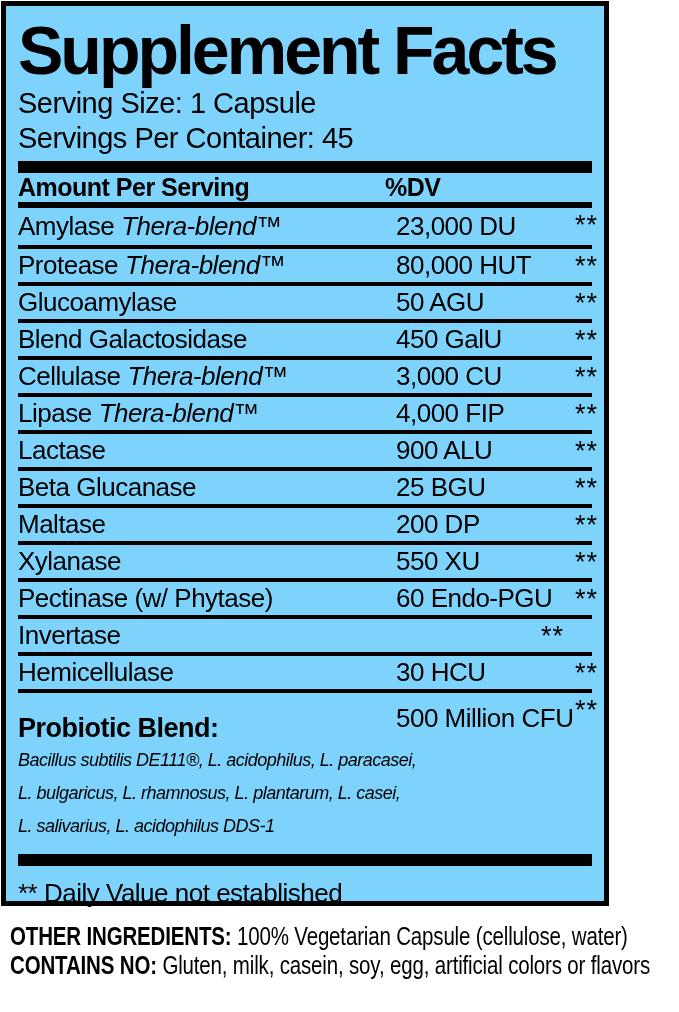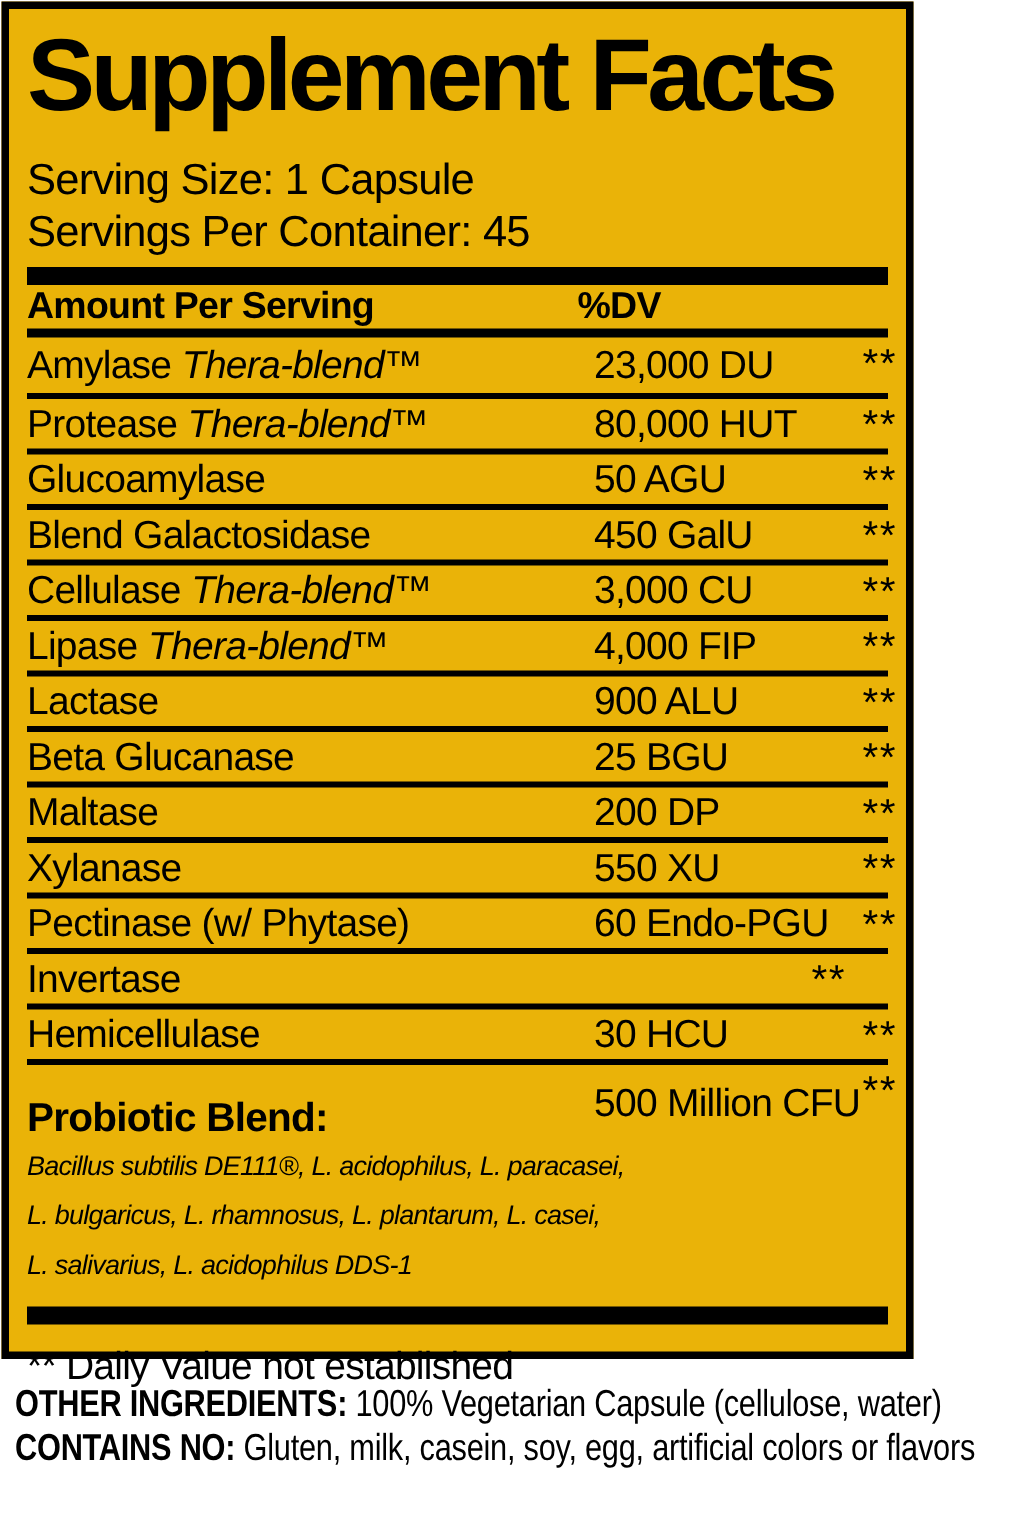--- a/index.html
+++ b/index.html
@@ -10,38 +10,38 @@
     color: #000000;
     overflow: hidden;
   }
   .page { width: 679px; height: 1012px; position: relative; }
 
   .facts-box {
     position: absolute; left: 1px; top: 1px;
     width: 608px; height: 905px;
     border: 5px solid #000;
     padding: 0 12px;
-    background: #eab308;
+    background: #7dd3fc;
   }
 
   .title {
     font-size: 68px;
     font-weight: bold;
     letter-spacing: -3px;
     line-height: 1.0;
     padding-top: 10px;
     white-space: nowrap;
   }
 
   .serving-line {
     font-size: 29px;
     line-height: 35px;
     letter-spacing: -0.5px;
   }
-  .serving-line.first { margin-top: 19px; }
+  .serving-line.first { margin-top: 2px; }
 
   .bar { height: 12px; background: #000; }
   .bar-top { margin-top: 5px; }
   .bar-bottom { margin-top: 2px; }
 
   .hdr-row {
     display: grid;
     grid-template-columns: 367px 1fr;
     align-items: center;
     height: 35px;

